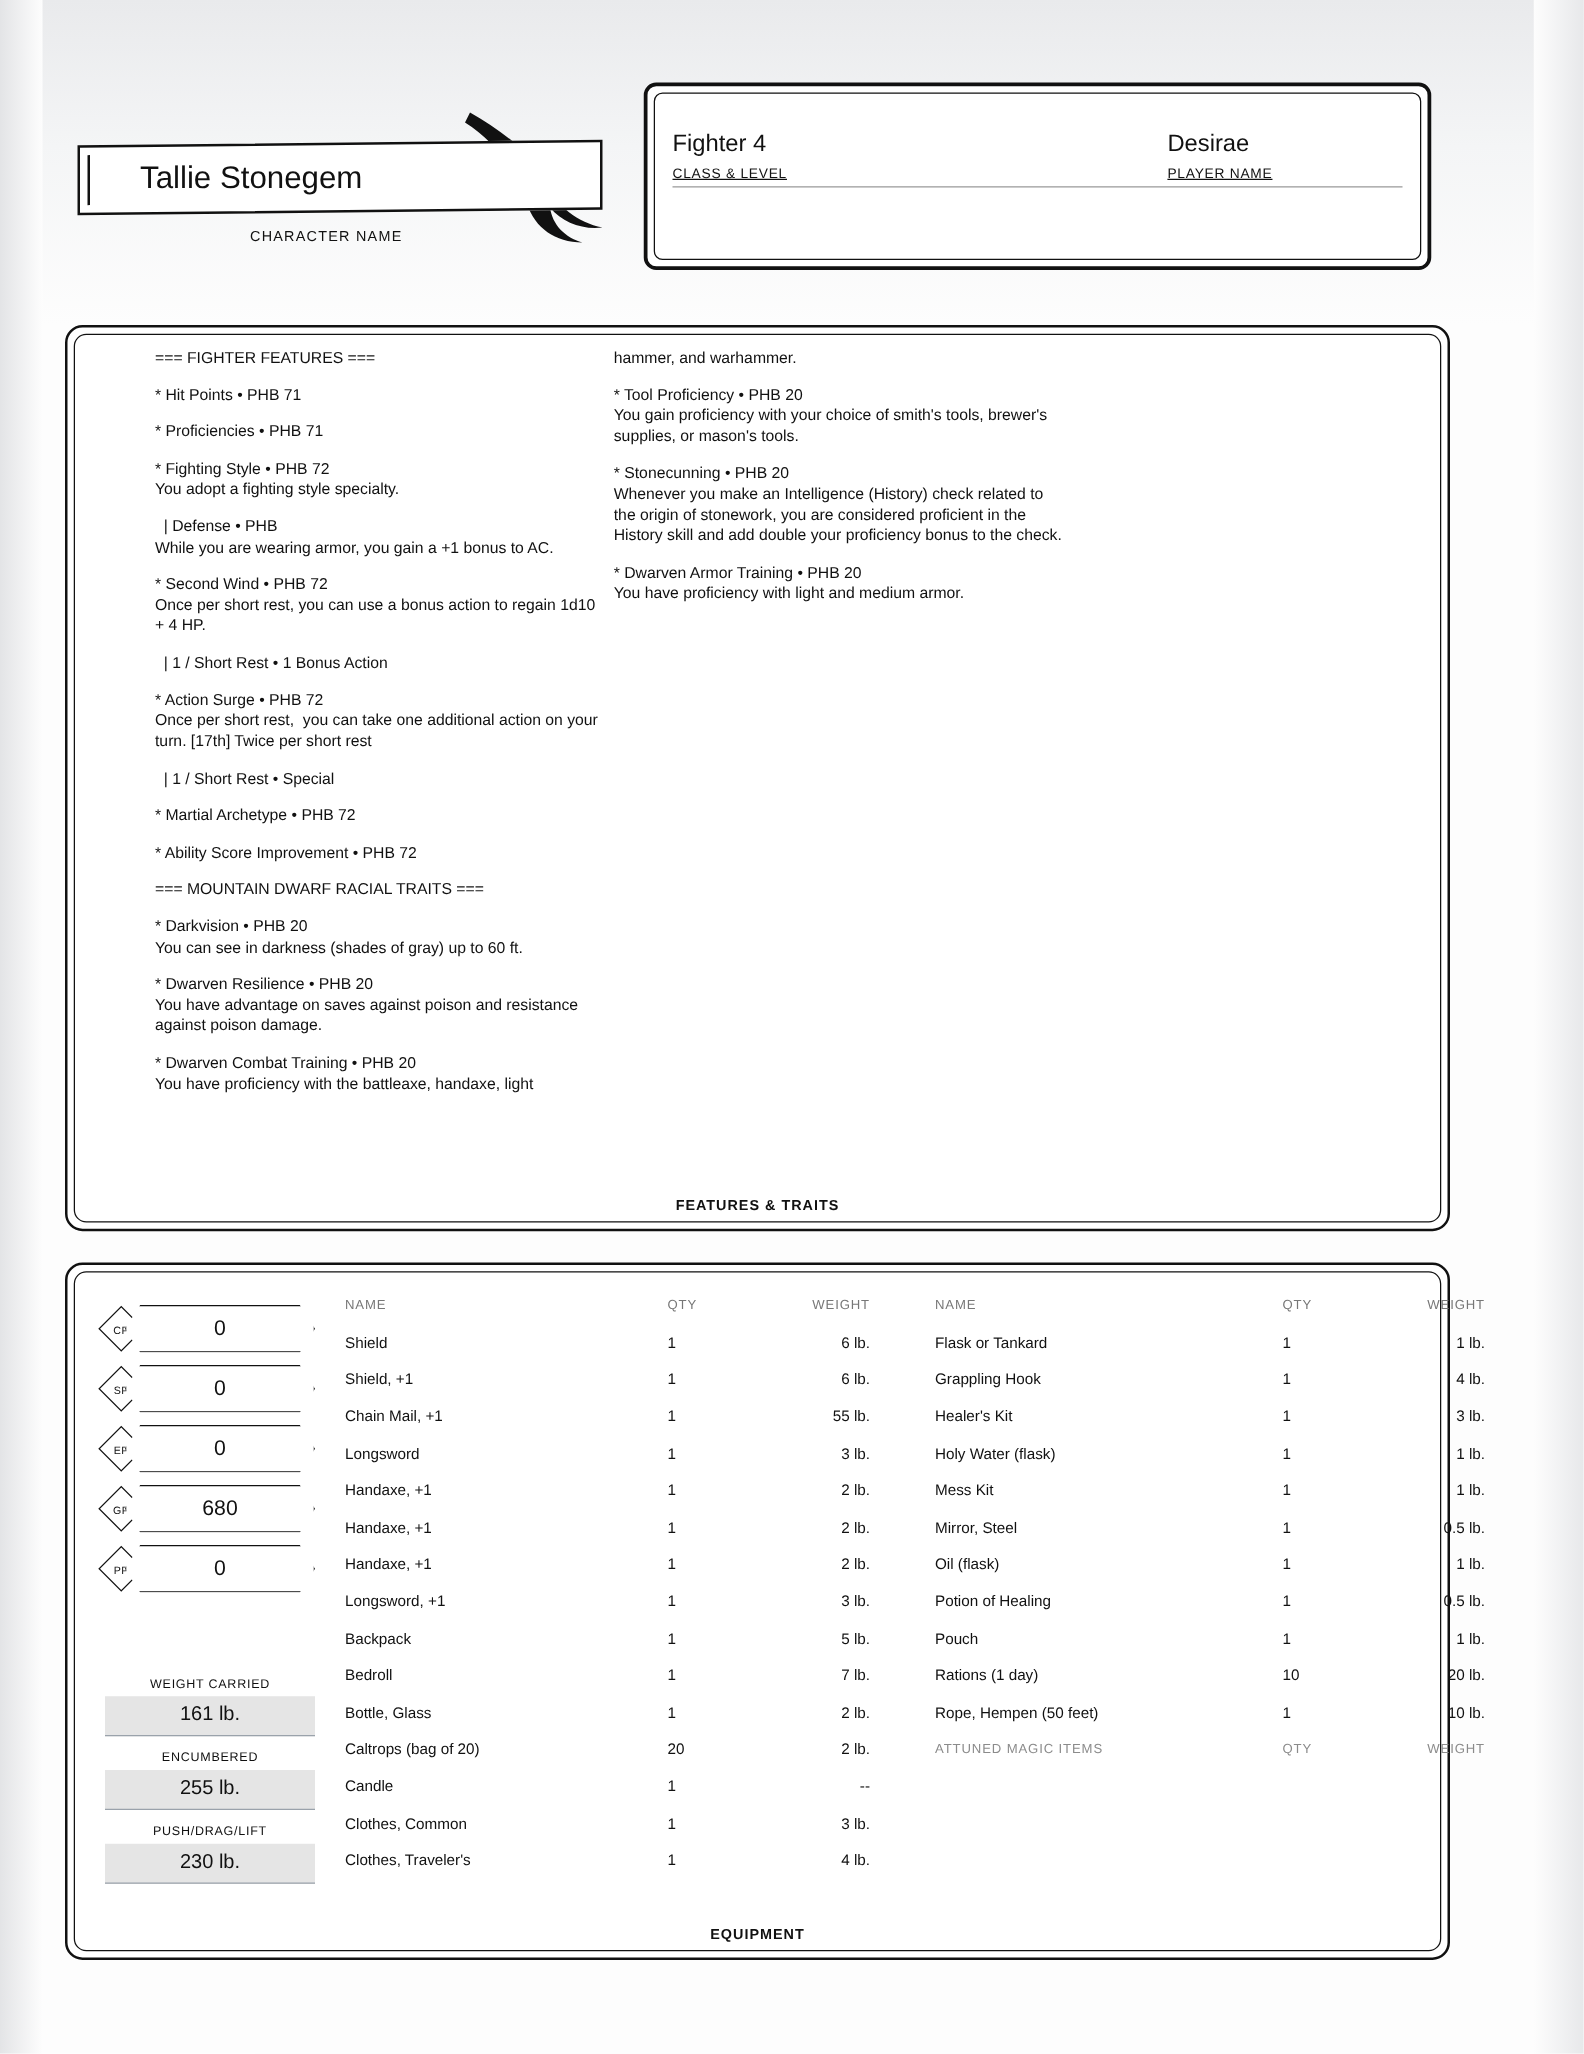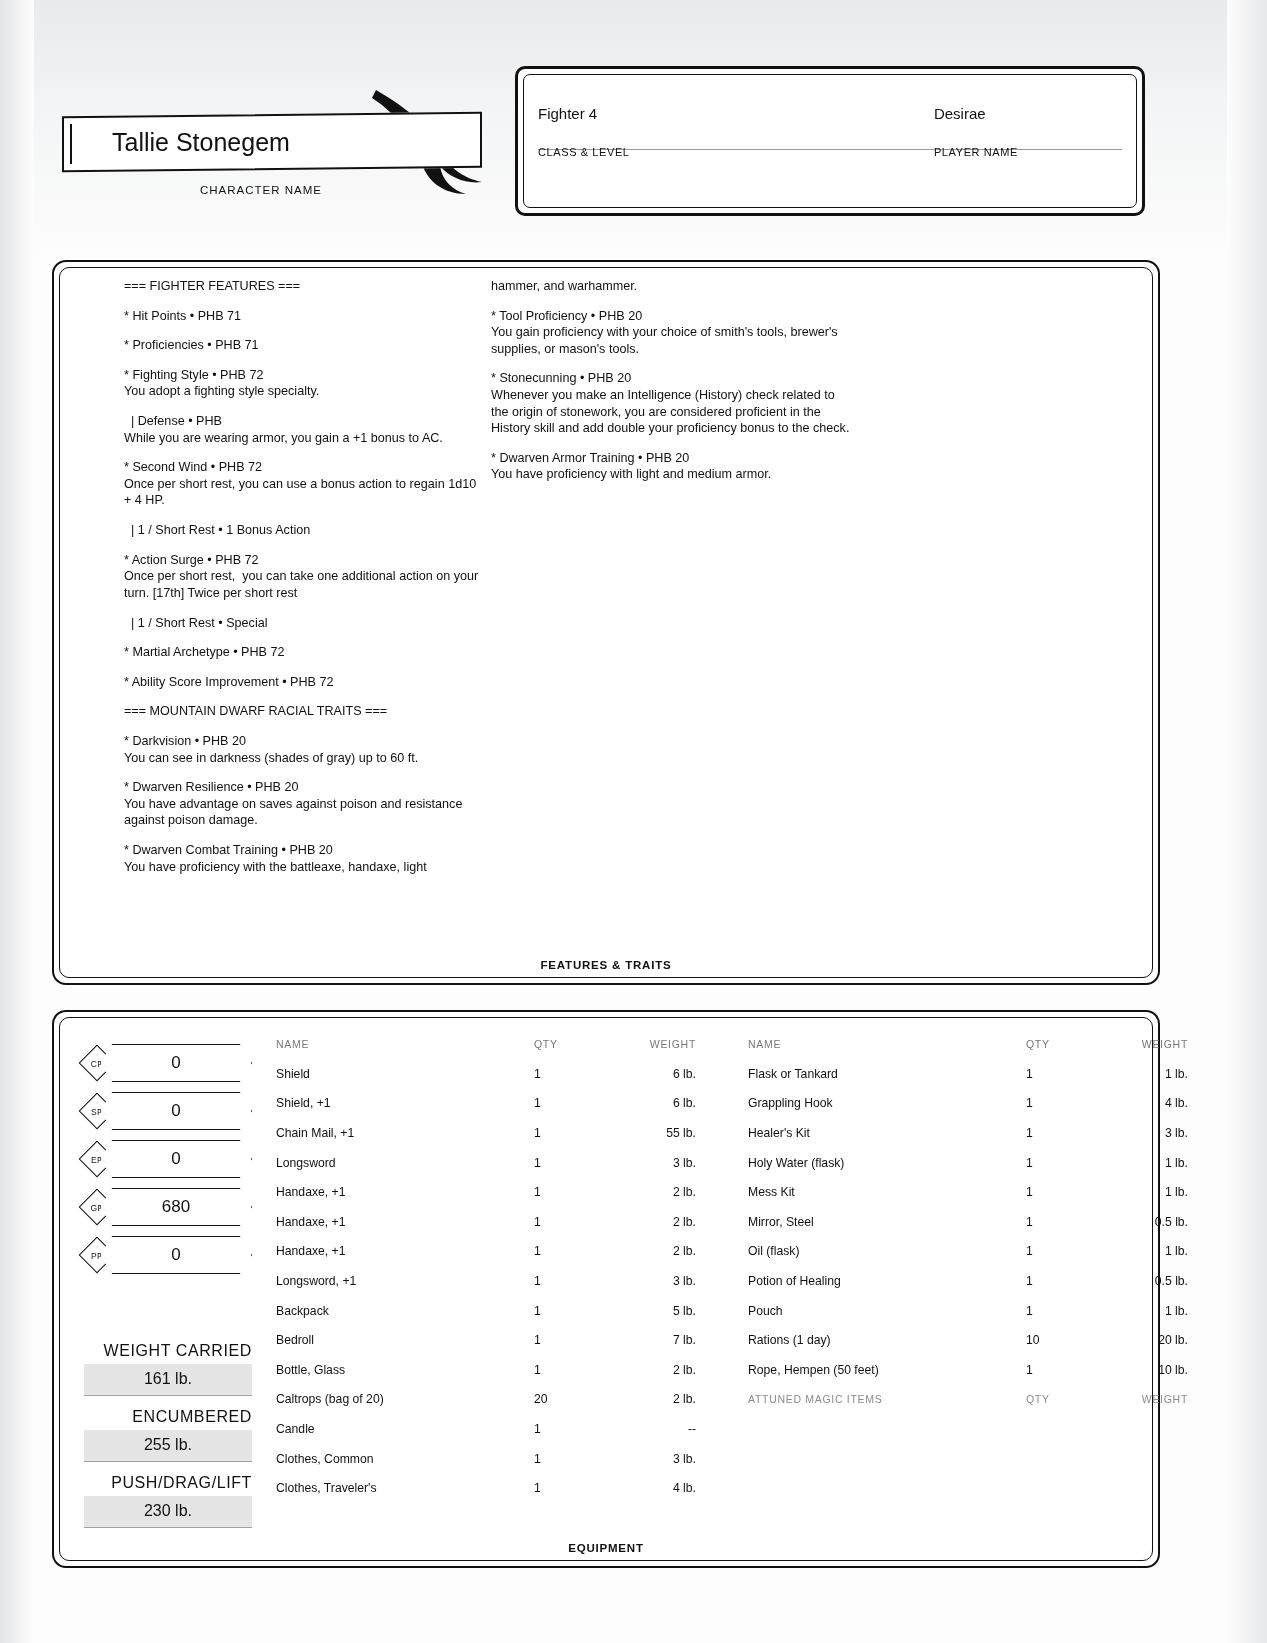--- a/index.html
+++ b/index.html
@@ -137,30 +137,31 @@
   }
   .info-row {
     position: absolute;
     left: 20px; right: 20px;
     display: flex;
   }
   .info-row.r1 { top: 36px; }
   .info-row.r2 { top: 88px; }
   .info-cell { position: relative; }
   .info-cell .val {
-    font-size: 15px;
+    font-size: 19px;
     color: #111;
     white-space: nowrap;
   }
   .info-cell .lbl {
     font-size: 11px;
     letter-spacing: 0.6px;
     color: #111;
-    margin-top: 24px;
+    margin-top: 6px;
     white-space: nowrap;
+    text-decoration: underline;
   }
   .rule {
     position: absolute;
     left: 20px; right: 20px;
     height: 1px;
     background: #999;
   }
   .rule.one { top: 80px; }
 
   
@@ -249,26 +250,25 @@
     font-size: 17px;
     color: #111;
   }
   .weights {
     position: absolute;
     left: 30px; top: 318px;
     width: 168px;
     text-align: center;
   }
   .wt-label {
-    font-size: 16px;
+    font-size: 10px;
     letter-spacing: 0.6px;
     color: #111;
     margin-top: 12px;
     margin-bottom: 4px;
-    text-align: right;
   }
   .wt-val {
     background: #e5e5e5;
     border-bottom: 1px solid #9aa2ab;
     font-size: 16px;
     padding: 6px 0 7px;
     color: #111;
   }
 
   .eq-table {

